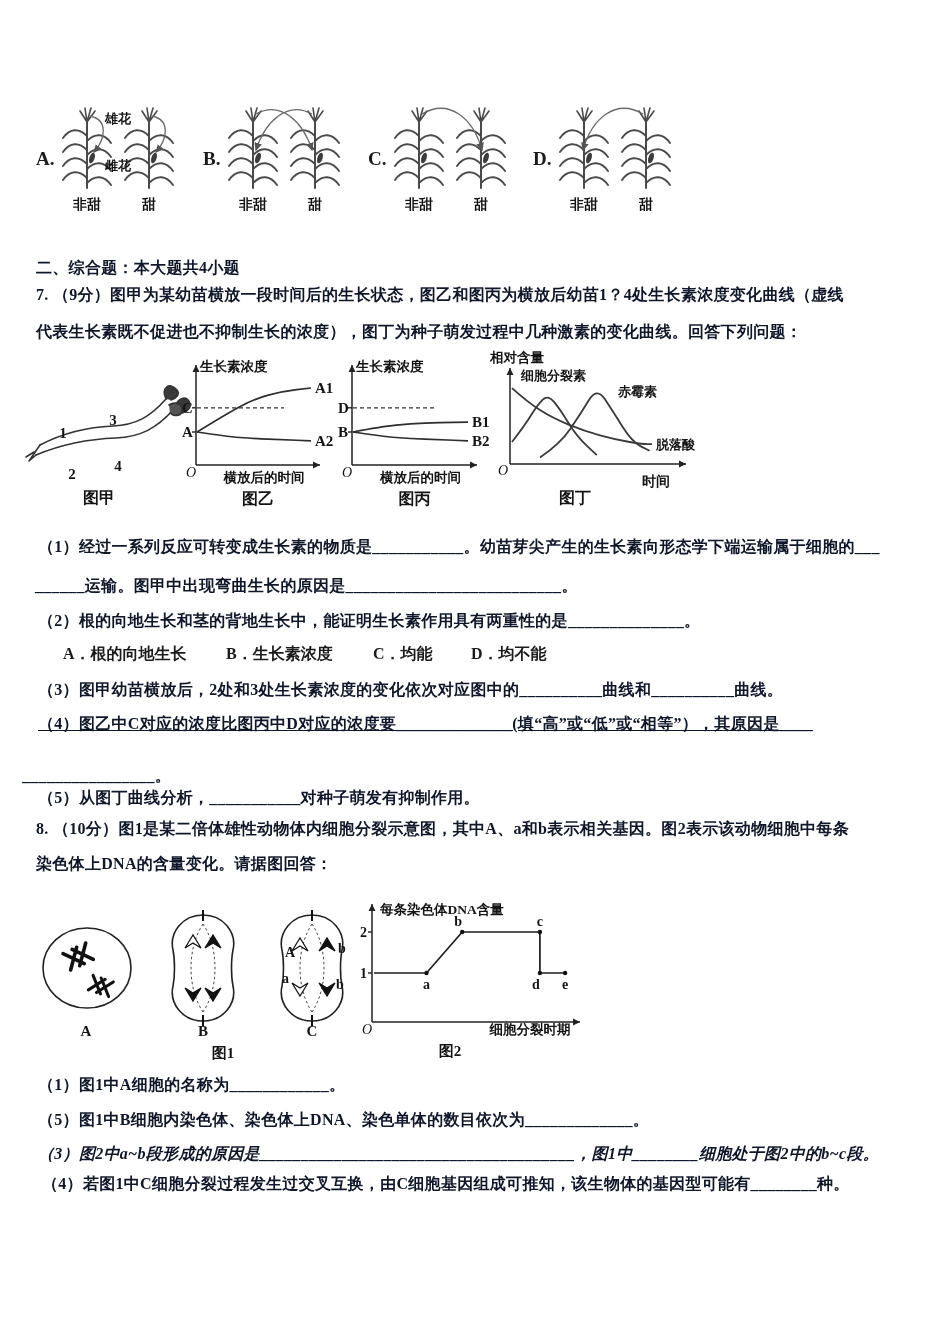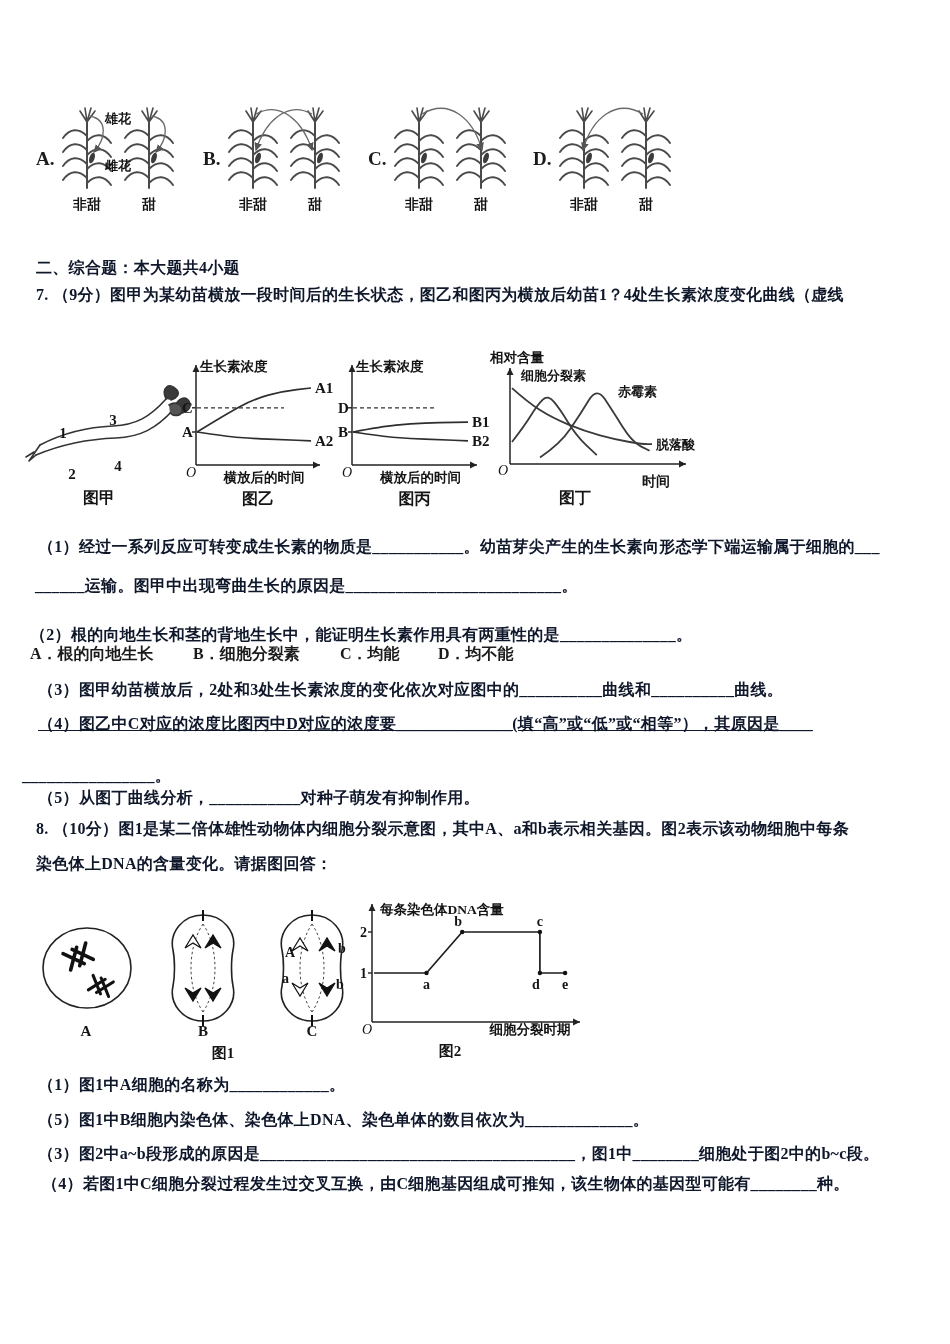--- a/index.html
+++ b/index.html
@@ -5,21 +5,21 @@
   html,body{margin:0;padding:0;background:#ffffff;}
   body{width:950px;height:1344px;position:relative;font-family:"Liberation Serif","DejaVu Serif",serif;color:#1b1b1b;}
   .page{position:absolute;inset:0;background:#fff;overflow:hidden;}
   .line{position:absolute;font-size:16px;font-weight:600;line-height:24px;white-space:nowrap;letter-spacing:0.3px;color:#0f172a;}
   .fig{position:absolute;}
   svg{overflow:visible;display:block;}
   svg text{font-family:"Liberation Serif","DejaVu Serif",serif;fill:#141414;}
   svg .cjk{font-weight:700;}
   .opt{position:absolute;display:flex;align-items:center;}
   .opt-letter{font-size:19px;font-weight:700;margin-right:3px;}
-  .choice{position:absolute;font-size:16px;font-weight:600;white-space:nowrap;}
+  .choice{position:absolute;font-size:16px;font-weight:600;white-space:nowrap;margin-left:33px;}
 </style>
 </head>
 <body>
 
 <div class="page">
 
   <div id="options-row">
       <div class="opt" style="left: 36px; top: 104px;">
         <span class="opt-letter">A.</span>
         <svg width="125" height="110" viewBox="0 0 125 110">
@@ -178,20 +178,21 @@
           <path d="M89,10 C62,-6 38,14 29,46" stroke="#6a6a6a" stroke-width="1.3" fill="none" marker-end="url(#ah3)"></path>
           <text class="cjk" x="30" y="105" font-size="14" text-anchor="middle">非甜</text>
           <text class="cjk" x="92" y="105" font-size="14" text-anchor="middle">甜</text>
         </svg>
       </div>
     </div>
 
   <div class="line" style="left:36px;top:256px;">二、综合题：本大题共4小题</div>
 
   <div class="line" style="left:36px;top:283px;">7. （9分）图甲为某幼苗横放一段时间后的生长状态，图乙和图丙为横放后幼苗1？4处生长素浓度变化曲线（虚线</div>
+  <div class="line" style="left:36px;top:320px;">代表生长素既不促进也不抑制生长的浓度），图丁为种子萌发过程中几种激素的变化曲线。回答下列问题：</div>
 
   <div class="fig" id="fig-jia" style="left:28px;top:383px;">
       <svg width="165" height="128" viewBox="0 0 165 128">
         <g stroke="#333" stroke-width="1.6" fill="none" stroke-linecap="round">
           <path d="M12,62 C35,50 60,44 85,43 C108,42 122,34 138,16"></path>
           <path d="M8,72 C32,62 60,56 88,55 C112,54 128,46 146,26"></path>
           <path d="M12,62 L1,78 M8,72 L1,78 M6,69 L-2,74"></path>
           <path d="M138,16 C133,5 141,-2 149,7 C152,11 149,15 143,17" fill="#3a3a3a"></path>
           <path d="M146,26 C150,13 160,12 162,21 C163,27 156,31 149,30" fill="#3a3a3a"></path>
           <path d="M141,22 C147,18 155,21 154,28 C153,33 146,34 142,30" fill="#555"></path>
@@ -265,25 +266,25 @@
         <text class="cjk" x="128" y="46" font-size="13">赤霉素</text>
         <text class="cjk" x="166" y="99" font-size="13">脱落酸</text>
         <text x="8" y="125" font-size="14" font-style="italic">O</text>
         <text class="cjk" x="152" y="136" font-size="14">时间</text>
         <text class="cjk" x="85" y="153" font-size="16" text-anchor="middle">图丁</text>
       </svg>
     </div>
 
   <div class="line" style="left:38px;top:535px;">（1）经过一系列反应可转变成生长素的物质是___________。幼苗芽尖产生的生长素向形态学下端运输属于细胞的___</div>
   <div class="line" style="left:35px;top:574px;">______运输。图甲中出现弯曲生长的原因是__________________________。</div>
-  <div class="line" style="left:30px;top:609px;margin-top:14px;">（2）根的向地生长和茎的背地生长中，能证明生长素作用具有两重性的是______________。</div>
+  <div class="line" style="left:38px;top:609px;">（2）根的向地生长和茎的背地生长中，能证明生长素作用具有两重性的是______________。</div>
 
   <div>
     <span class="choice" style="left:30px;top:644px;">A．根的向地生长</span>
-    <span class="choice" style="left:193px;top:644px;">B．细胞分裂素</span>
+    <span class="choice" style="left:193px;top:644px;">B．生长素浓度</span>
     <span class="choice" style="left:340px;top:644px;">C．均能</span>
     <span class="choice" style="left:438px;top:644px;">D．均不能</span>
   </div>
 
   <div class="line" style="left:38px;top:678px;">（3）图甲幼苗横放后，2处和3处生长素浓度的变化依次对应图中的__________曲线和__________曲线。</div>
   <div class="line" style="left:38px;top:712px;text-decoration:underline;">（4）图乙中C对应的浓度比图丙中D对应的浓度要______________(填“高”或“低”或“相等”），其原因是____</div>
   <div class="line" style="left:22px;top:752px;margin-top:12px;">________________。</div>
   <div class="line" style="left:38px;top:786px;">（5）从图丁曲线分析，___________对种子萌发有抑制作用。</div>
 
   <div class="line" style="left:36px;top:817px;">8. （10分）图1是某二倍体雄性动物体内细胞分裂示意图，其中A、a和b表示相关基因。图2表示该动物细胞中每条</div>
@@ -347,16 +348,16 @@
         <circle cx="207.1" cy="77" r="2.2" fill="#111"></circle>
         <text x="207.1" y="93" font-size="14" font-weight="700" text-anchor="middle">e</text>
         <text x="4" y="138" font-size="14" font-style="italic">O</text>
         <text class="cjk" x="172" y="138" font-size="13.5" text-anchor="middle">细胞分裂时期</text>
         <text class="cjk" x="92" y="160" font-size="15" text-anchor="middle">图2</text>
       </svg>
     </div>
 
   <div class="line" style="left:38px;top:1073px;">（1）图1中A细胞的名称为____________。</div>
   <div class="line" style="left:38px;top:1108px;">（5）图1中B细胞内染色体、染色体上DNA、染色单体的数目依次为_____________。</div>
-  <div class="line" style="left:38px;top:1142px;">（3）图2中a~b段形成的原因是______________________________________，图1中________细胞处于图2中的b~c段。</div>
+  <div class="line" style="left:38px;top:1142px;font-style:italic;">（3）图2中a~b段形成的原因是______________________________________，图1中________细胞处于图2中的b~c段。</div>
   <div class="line" style="left:42px;top:1172px;">（4）若图1中C细胞分裂过程发生过交叉互换，由C细胞基因组成可推知，该生物体的基因型可能有________种。</div>
 
 </div>
 
 </body></html>

